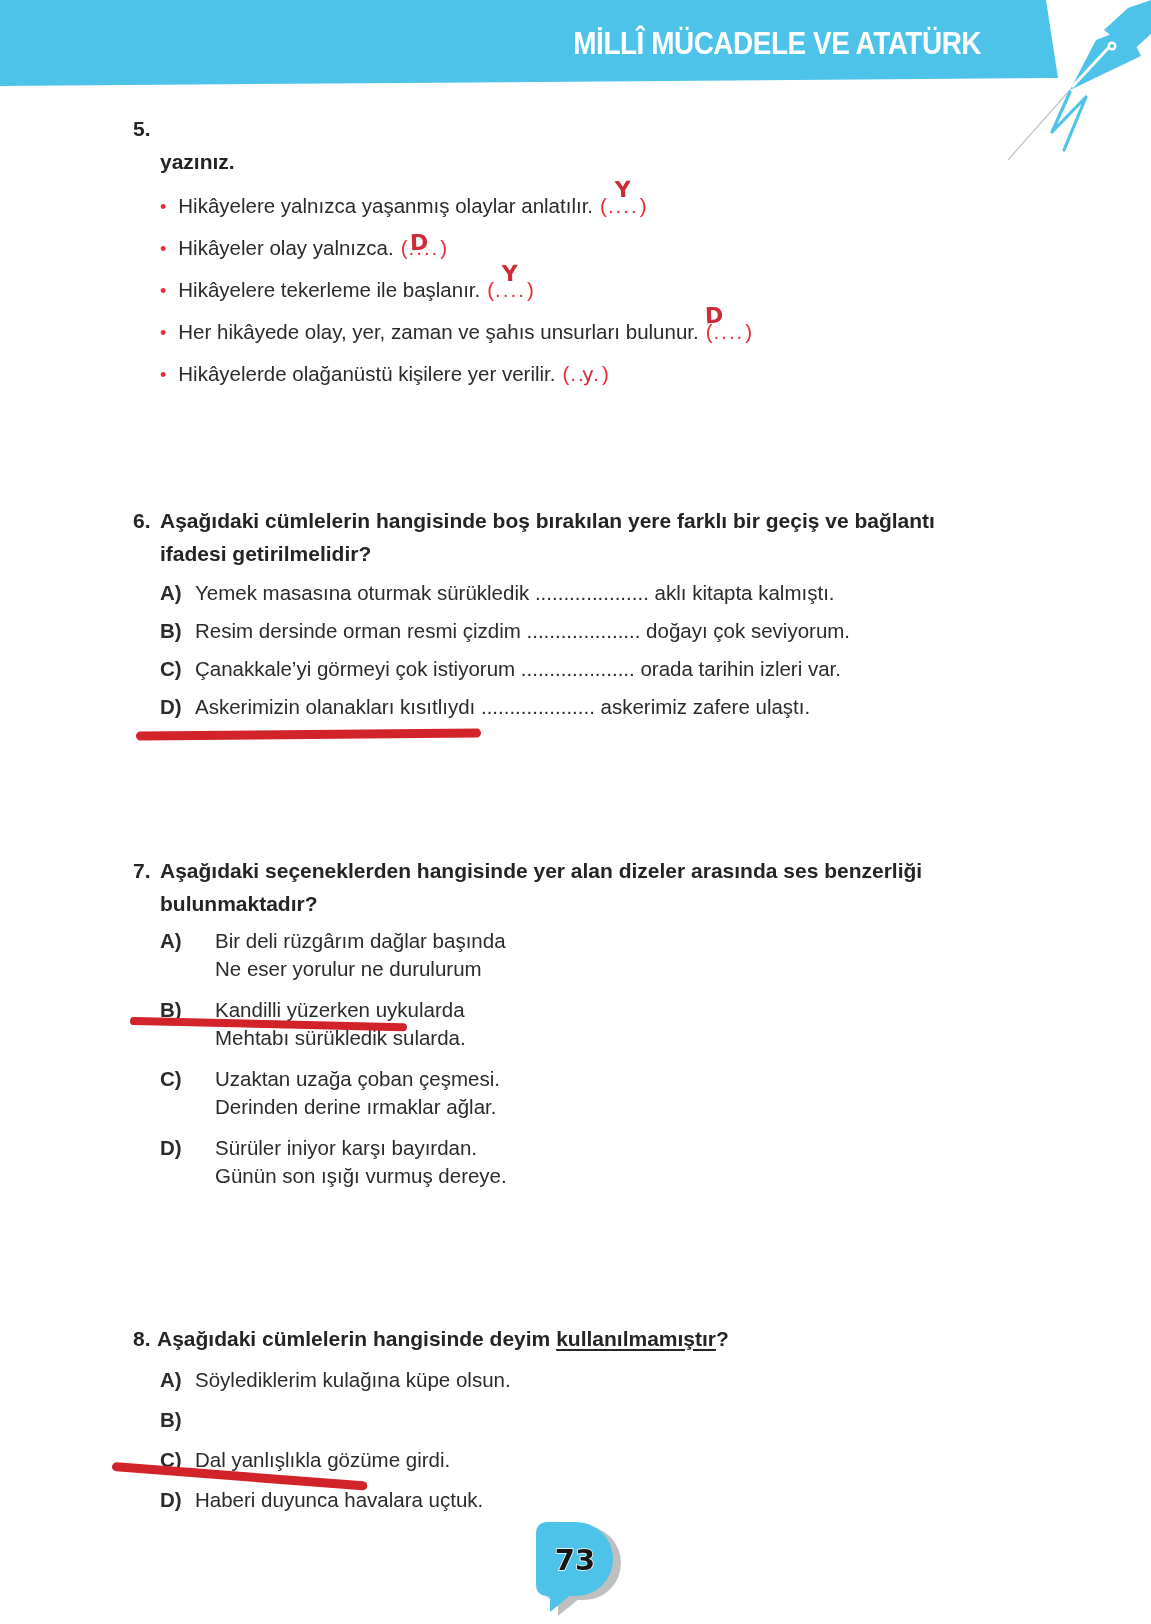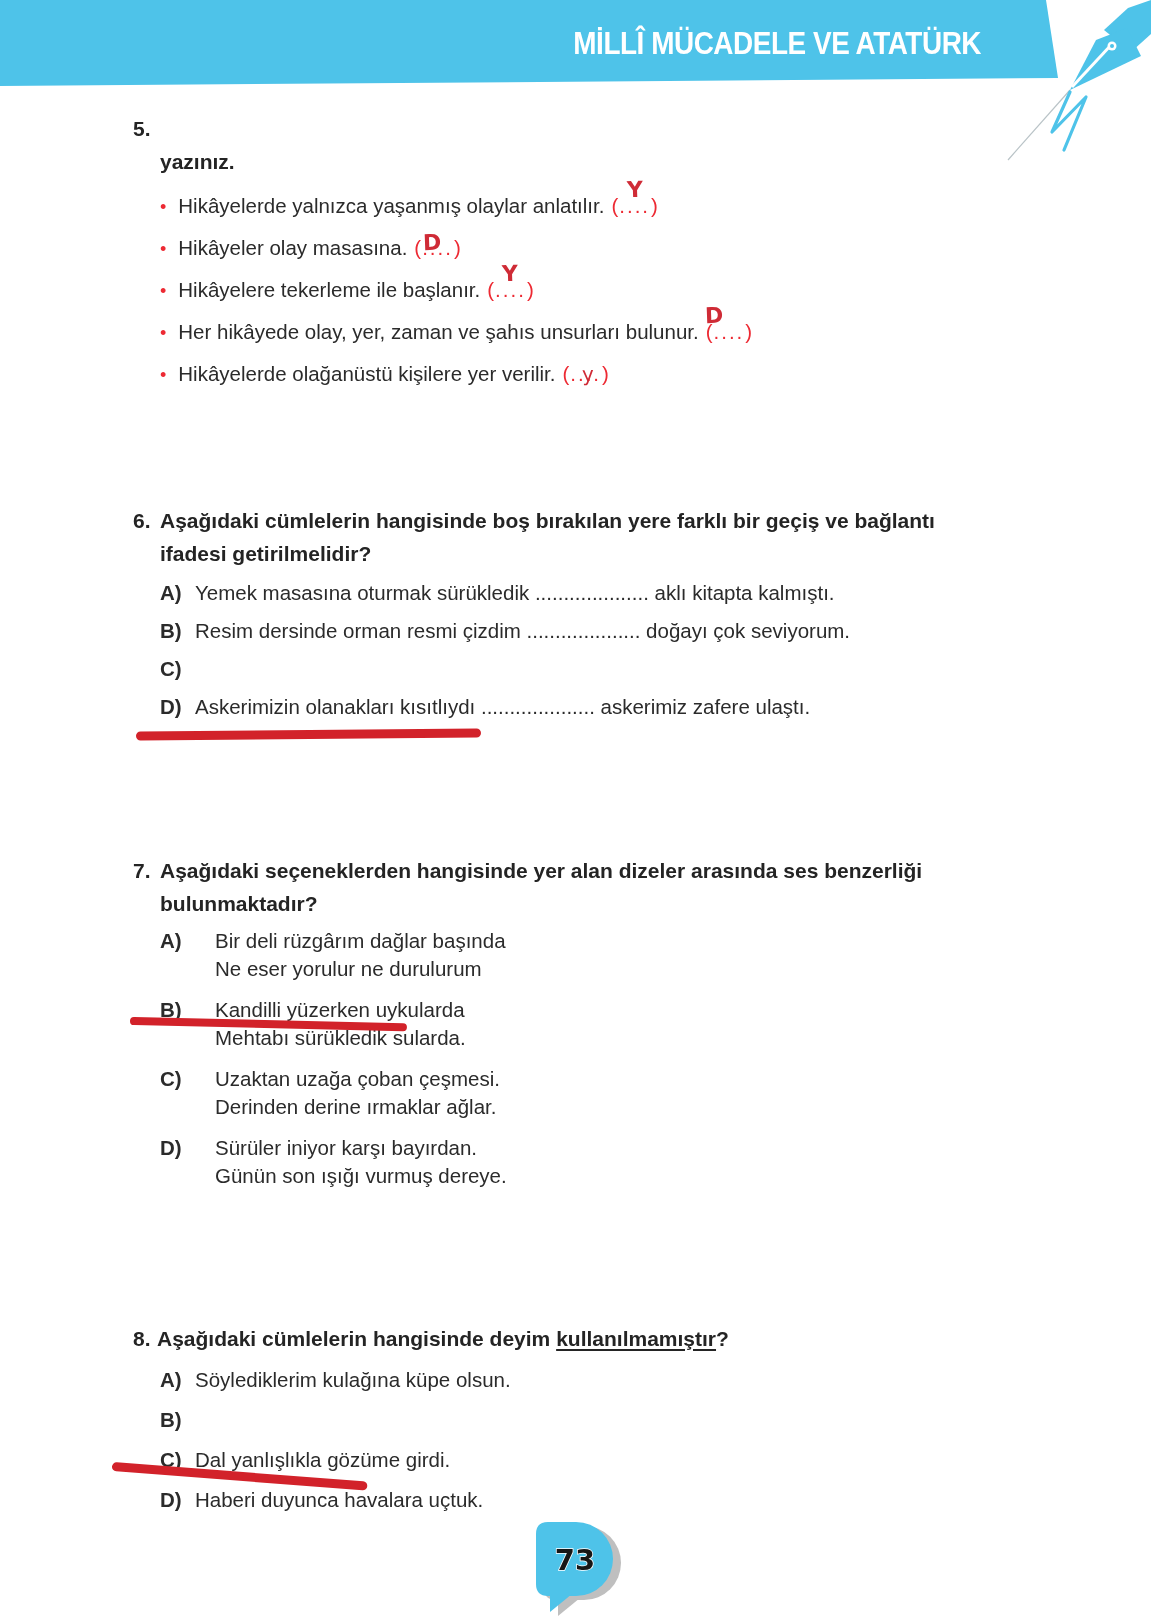--- a/index.html
+++ b/index.html
@@ -81,26 +81,26 @@
   <div class="qhead">
     <span class="qnum">5.</span>
     <span class="qprompt">
       <br>
       <span>yazınız.</span>
     </span>
   </div>
   <ul class="bullets">
     <li class="bullet">
       <span class="bdot">•</span>
-      <span>Hikâyelerde yalnızca yaşanmış olaylar anlatılır.</span>
+      <span>Hikâyelere yalnızca yaşanmış olaylar anlatılır.</span>
       <span class="slot v-above"><span>(</span><span class="dots">....</span><span>)</span><span class="hand">Y</span></span>
     </li>
     <li class="bullet">
       <span class="bdot">•</span>
-      <span>Hikâyeler olay masasına.</span>
+      <span>Hikâyeler olay yalnızca.</span>
       <span class="slot v-start"><span>(</span><span class="dots">....</span><span>)</span><span class="hand">D</span></span>
     </li>
     <li class="bullet">
       <span class="bdot">•</span>
       <span>Hikâyelere tekerleme ile başlanır.</span>
       <span class="slot v-above"><span>(</span><span class="dots">....</span><span>)</span><span class="hand">Y</span></span>
     </li>
     <li class="bullet">
       <span class="bdot">•</span>
       <span>Her hikâyede olay, yer, zaman ve şahıs unsurları bulunur.</span>
@@ -126,20 +126,21 @@
     <div class="opt">
       <span class="optlabel">A)</span>
       <span class="optbody">Yemek masasına oturmak sürükledik .................... aklı kitapta kalmıştı.</span>
     </div>
     <div class="opt">
       <span class="optlabel">B)</span>
       <span class="optbody">Resim dersinde orman resmi çizdim .................... doğayı çok seviyorum.</span>
     </div>
     <div class="opt">
       <span class="optlabel">C)</span>
+      <span class="optbody">Çanakkale’yi görmeyi çok istiyorum .................... orada tarihin izleri var.</span>
     </div>
     <div class="opt">
       <span class="optlabel">D)</span>
       <span class="optbody">Askerimizin olanakları kısıtlıydı .................... askerimiz zafere ulaştı.</span>
     </div>
   </div>
 </div>
 
 <div class="q q7" style="top:854px;">
   <div class="qhead">

